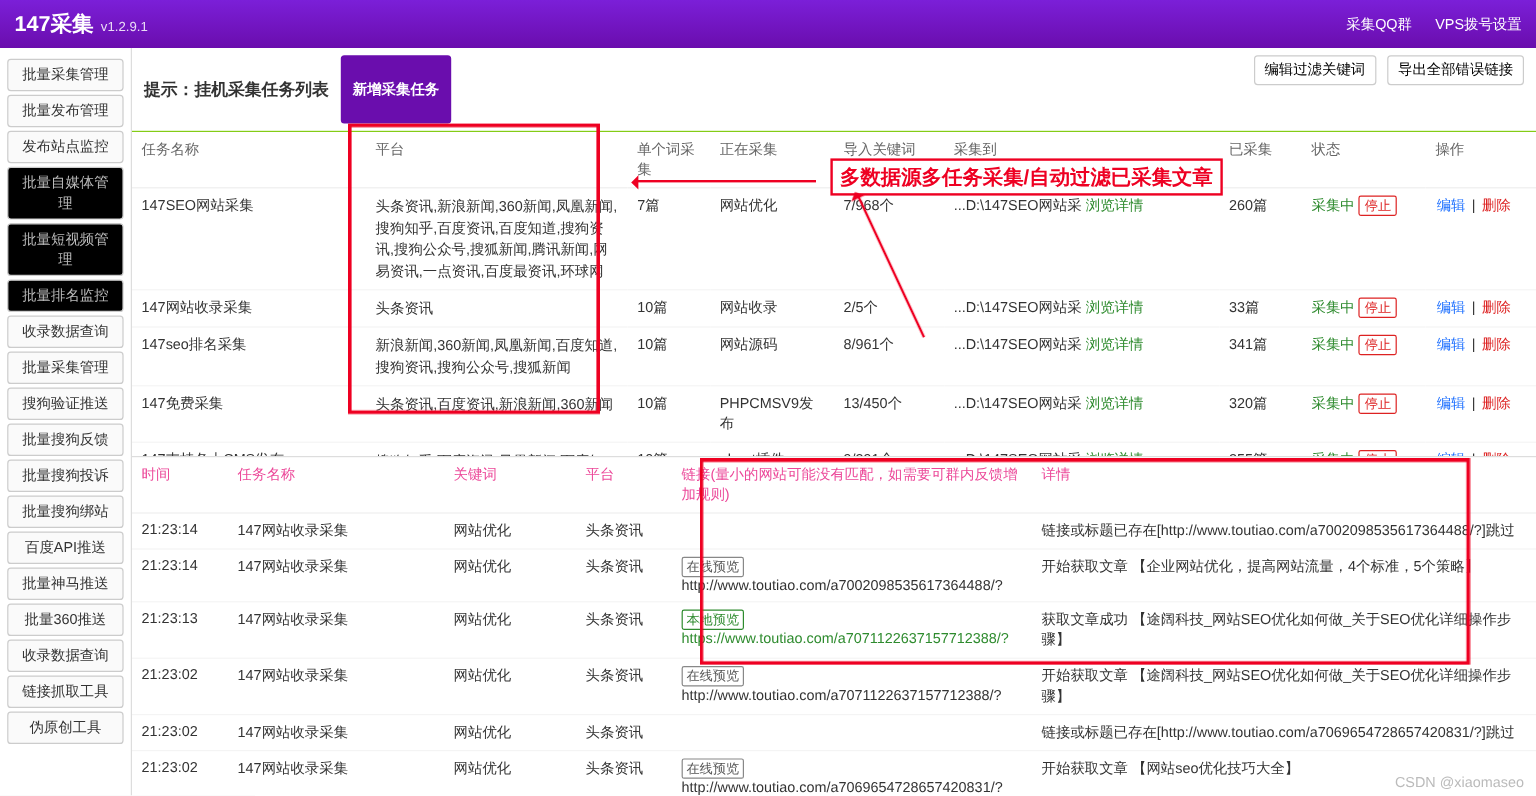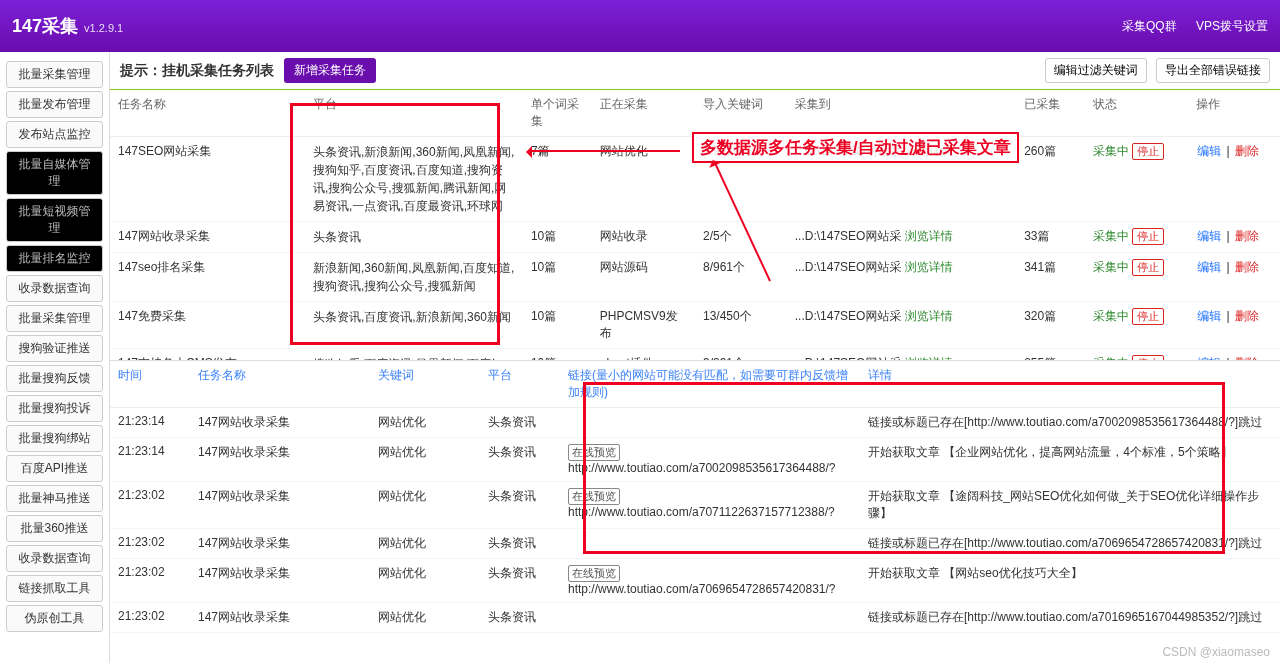--- a/index.html
+++ b/index.html
@@ -1,44 +1,44 @@
 <!DOCTYPE html>
 <html><head>
 <meta charset="utf-8">
 <style>
 * { margin:0; padding:0; box-sizing:border-box; }
 body { font-family:"Microsoft YaHei",Arial,sans-serif; font-size:12px; background:#f5f5f5; color:#333; width:1280px; height:663px; overflow:hidden; position:relative; }
-.topbar { height:52px; background:#6a0dad; background:linear-gradient(#7b1fd8,#6a0dad); color:#fff; display:flex; align-items:center; padding:0 12px; justify-content:space-between; }
+.topbar { height:40px; background:#6a0dad; background:linear-gradient(#7b1fd8,#6a0dad); color:#fff; display:flex; align-items:center; padding:0 12px; justify-content:space-between; }
 .brand { display:flex; align-items:baseline; gap:6px; }
 .brand-name { font-size:18px; font-weight:bold; }
 .brand-ver { font-size:11px; opacity:.85; }
 .topright a { color:#fff; margin-left:16px; font-size:12px; text-decoration:none; }
 .container { display:flex; height:calc(100% - 40px); }
 .sidebar { width:110px; background:#fff; border-right:1px solid #ddd; padding:6px 6px; overflow:hidden; }
 .sidebar button { display:block; width:100%; margin:3px 0; padding:4px 6px; font-size:12px; border:1px solid #ccc; background:#fafafa; border-radius:3px; text-align:center; cursor:pointer; color:#333; }
 .sidebar button.dim { color:#bbb; background:#000000; }
 .main { flex:1; display:flex; flex-direction:column; background:#fff; overflow:hidden; }
 .panel-head { display:flex; align-items:flex-start; justify-content:space-between; padding:6px 10px; border-bottom:1px solid #84cc16; }
 .panel-head-left { display:flex; align-items:center; gap:10px; }
 .panel-title { font-size:14px; font-weight:bold; }
-.btn-purple { background:#6a0dad; color:#fff; border:none; padding:4px 10px; border-radius:3px; font-size:12px; cursor:pointer; }
+.btn-purple { background:#6a0dad; color:#fff; border:none; padding:20px 10px; border-radius:3px; font-size:12px; cursor:pointer;font-weight:bold; }
 .btn-small { border:1px solid #ccc; background:#fff; padding:3px 8px; border-radius:3px; font-size:12px; margin-left:6px; cursor:pointer; }
 .table-wrap { overflow:auto; }
 table { width:100%; border-collapse:collapse; font-size:12px; }
 th,td { text-align:left; padding:6px 8px; vertical-align:top; }
 thead th { color:#666; font-weight:normal; border-bottom:1px solid #eee; }
 tbody tr { border-bottom:1px solid #f4f4f4; }
 .col-platform { max-width:180px; line-height:1.5; }
 .link-green { color:#2e8b2e; cursor:pointer; }
 .link-blue { color:#1e70ff; cursor:pointer; }
 .link-red { color:#d22; cursor:pointer; }
 .status-box { border:1px solid #d22; color:#d22; padding:0 4px; border-radius:2px; font-size:11px; display:inline-block; }
 .ops span { margin:0 1px; }
 .log-wrap { border-top:1px solid #ddd; flex:1; overflow:auto; }
-.log-head th { color:#3b82f6; }
+.log-head th { color:#ec4899; }
 .tag-box { border:1px solid #888; padding:0 3px; font-size:11px; border-radius:2px; display:inline-block; margin-right:4px; color:#555; }
 .annot-box { position:absolute; border:3px solid #e02; pointer-events:none; }
 .annot-label { position:absolute; color:#e02; font-size:17px; font-weight:bold; background:rgba(255,255,255,.85); padding:2px 6px; border:2px solid #e02; }
 .arrow { position:absolute; height:0; border-top:2px solid #e02; }
 .arrow::before { content:""; position:absolute; left:-10px; top:-6px; border:6px solid transparent; border-right-color:#e02; }
 .watermark { position:absolute; right:10px; bottom:4px; color:#bbb; font-size:12px; }
 </style>
 </head>
 <body>
 
@@ -185,20 +185,28 @@
             </tr>
             <tr>
               <td>21:23:14</td>
               <td>147网站收录采集</td>
               <td>网站优化</td>
               <td>头条资讯</td>
               <td><span class="tag-box">在线预览</span><span style="color:#333">http://www.toutiao.com/a7002098535617364488/?</span></td>
               <td>开始获取文章 【企业网站优化，提高网站流量，4个标准，5个策略】</td>
             </tr>
             <tr>
+              <td>21:23:13</td>
+              <td>147网站收录采集</td>
+              <td>网站优化</td>
+              <td>头条资讯</td>
+              <td><span class="tag-box" style="color:#2e8b2e;border-color:#2e8b2e">本地预览</span><span style="color:#2e8b2e">https://www.toutiao.com/a7071122637157712388/?</span></td>
+              <td>获取文章成功 【途阔科技_网站SEO优化如何做_关于SEO优化详细操作步骤】</td>
+            </tr>
+            <tr>
               <td>21:23:02</td>
               <td>147网站收录采集</td>
               <td>网站优化</td>
               <td>头条资讯</td>
               <td><span class="tag-box">在线预览</span><span style="color:#333">http://www.toutiao.com/a7071122637157712388/?</span></td>
               <td>开始获取文章 【途阔科技_网站SEO优化如何做_关于SEO优化详细操作步骤】</td>
             </tr>
             <tr>
               <td>21:23:02</td>
               <td>147网站收录采集</td>

